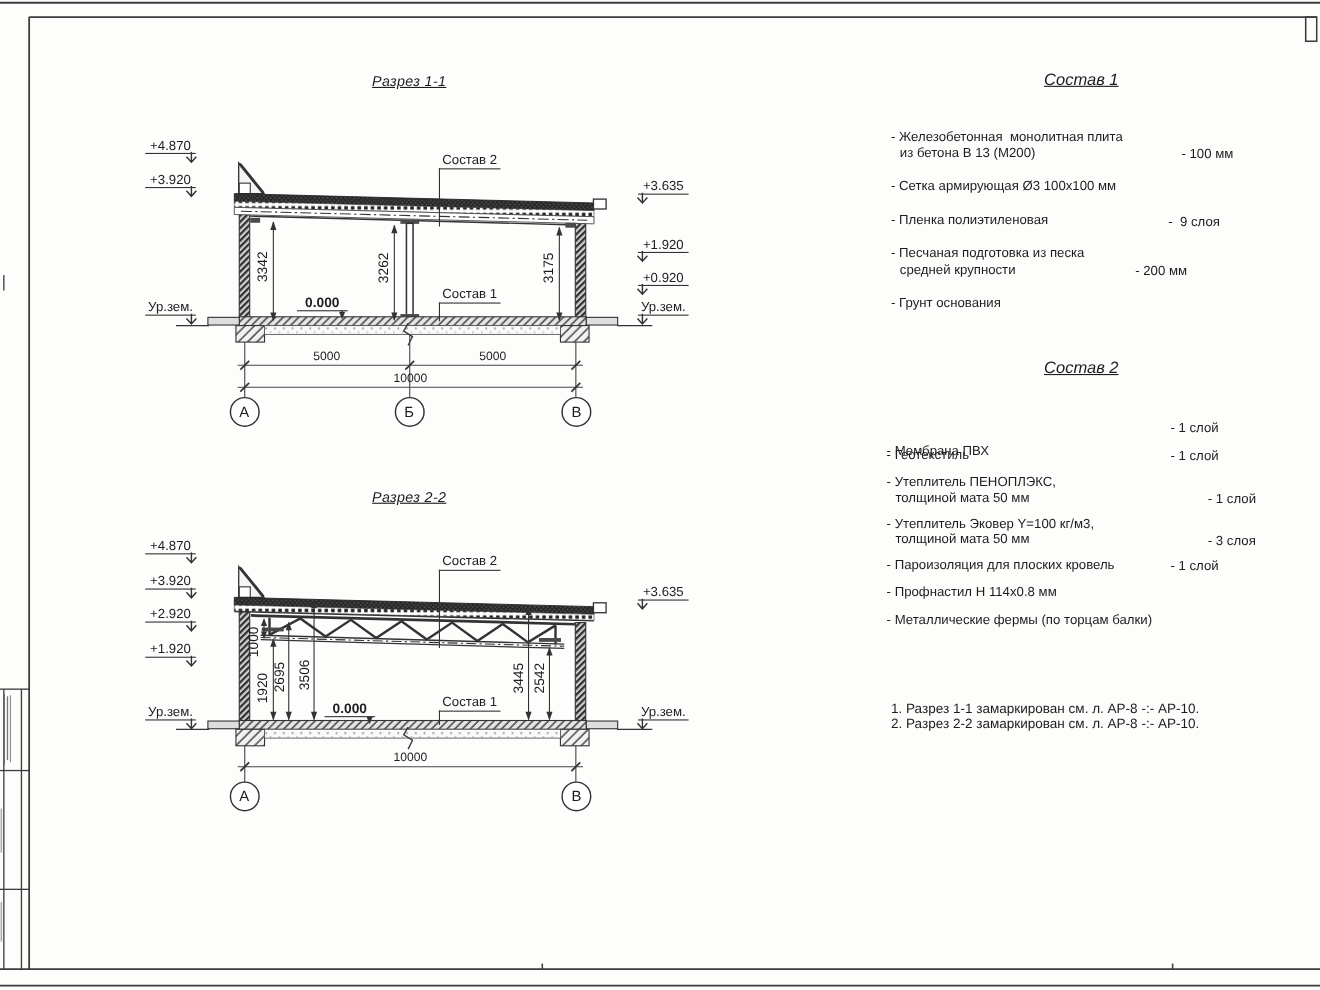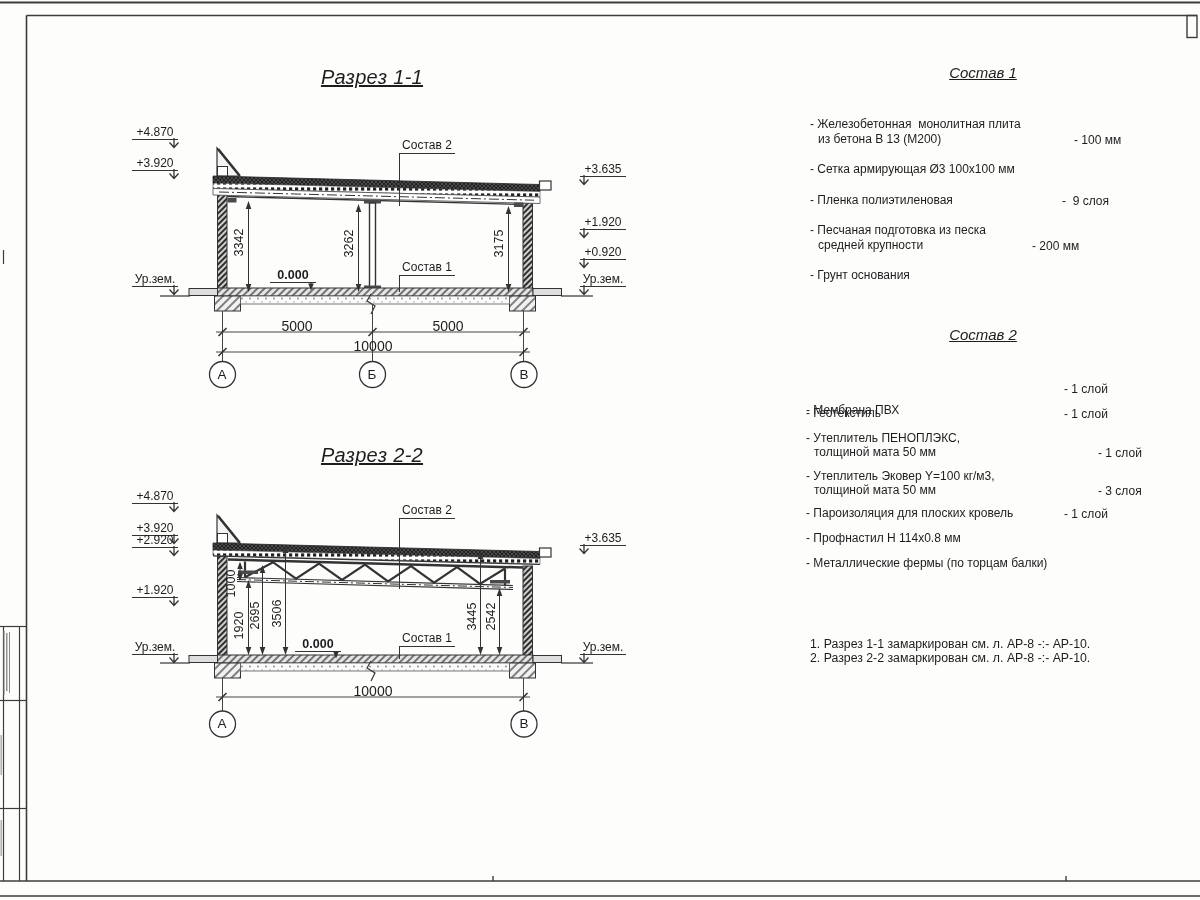--- a/index.html
+++ b/index.html
@@ -1,32 +1,32 @@
 <!DOCTYPE html>
 <html><head>
 <meta charset="utf-8">
 <style>
   html,body{margin:0;padding:0;background:#e9e9e9;}
   #sheet{position:relative;width:1200px;height:900px;background:#fdfdfc;overflow:hidden;
          font-family:"Liberation Sans", sans-serif;color:#1d1d1d;}
   #linework{position:absolute;left:0;top:0;}
   .txt{position:absolute;white-space:pre;}
-  .sec-title{font-size:20px;font-style:italic;text-decoration:underline;text-align:center;letter-spacing:.3px;}
+  .sec-title{font-size:13px;font-style:italic;text-decoration:underline;text-align:center;letter-spacing:.3px;}
   .lst-title{font-size:15px;font-style:italic;text-decoration:underline;text-align:center;}
   .li-line{font-size:12px;line-height:13px;}
   .li-val{font-size:12px;}
   .note-line{font-size:12.3px;line-height:14.5px;}
   .elev{position:absolute;width:46px;height:14px;text-align:center;font-size:12px;
         border-bottom:1.3px solid #333;padding-bottom:0;}
   .elev .ea{position:absolute;top:13px;}
   .elev.ls .ea{right:-3px;}
   .elev.rs .ea{left:-3px;}
   .dimv{position:absolute;width:44px;height:15px;text-align:center;font-size:12.5px;
         transform:rotate(-90deg);}
-  .dimh{position:absolute;width:60px;text-align:center;font-size:14px;}
+  .dimh{position:absolute;width:60px;text-align:center;font-size:11px;}
   .zero{position:absolute;width:46px;text-align:center;font-size:12.5px;border-bottom:1.2px solid #333;font-weight:bold;}
   .leaderlbl{position:absolute;width:56px;text-align:center;font-size:12px;border-bottom:1.1px solid #333;padding-bottom:1px;}
   .axis{position:absolute;width:28px;text-align:center;font-size:13.5px;}
 </style>
 </head>
 <body>
 
 <div id="sheet">
 
 <svg id="linework" width="1200" height="900" viewBox="0 0 1200 900">
@@ -302,21 +302,21 @@
   <svg class="ea" width="14" height="14" viewBox="0 0 14 14">
         <path d="M7 0 V9 M2.5 4.5 L7 9.5 L11.5 4.5" fill="none" stroke="#333" stroke-width="1.3"></path>
       </svg>
 </div>
 <div class="elev ls" style="left:132px;top:521px;">
   <span>+3.920</span>
   <svg class="ea" width="14" height="14" viewBox="0 0 14 14">
         <path d="M7 0 V9 M2.5 4.5 L7 9.5 L11.5 4.5" fill="none" stroke="#333" stroke-width="1.3"></path>
       </svg>
 </div>
-<div class="elev ls" style="left:132px;top:533px;">
+<div class="elev ls" style="left:132px;top:551px;">
   <span>+2.920</span>
   <svg class="ea" width="14" height="14" viewBox="0 0 14 14">
         <path d="M7 0 V9 M2.5 4.5 L7 9.5 L11.5 4.5" fill="none" stroke="#333" stroke-width="1.3"></path>
       </svg>
 </div>
 <div class="elev ls" style="left:132px;top:583px;">
   <span>+1.920</span>
   <svg class="ea" width="14" height="14" viewBox="0 0 14 14">
         <path d="M7 0 V9 M2.5 4.5 L7 9.5 L11.5 4.5" fill="none" stroke="#333" stroke-width="1.3"></path>
       </svg>

